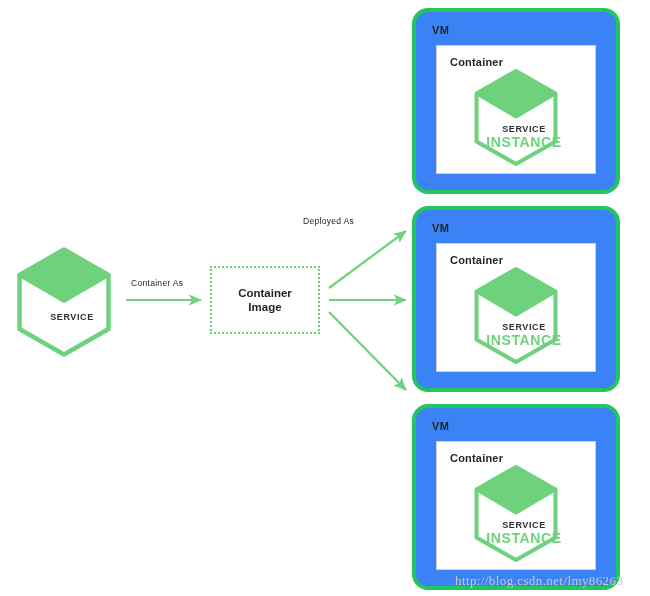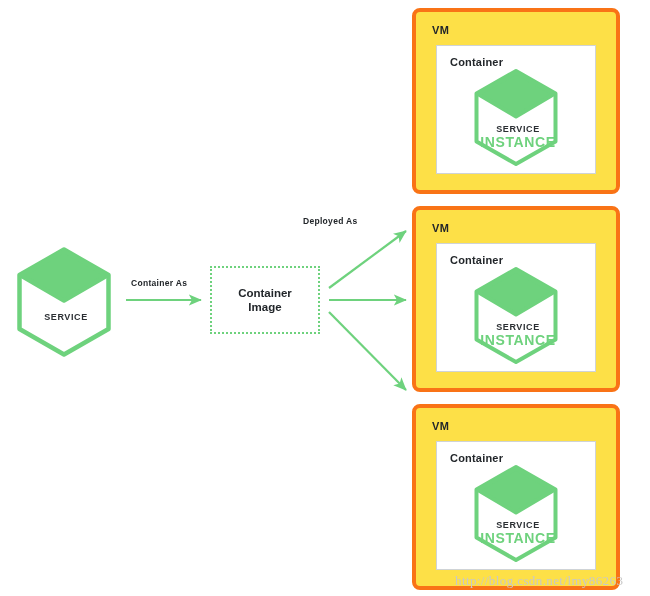--- a/index.html
+++ b/index.html
@@ -18,21 +18,21 @@
     overflow: hidden;
   }
 
   
   .hexicon {
     position: absolute;
   }
   .hexicon svg { display: block; }
   .hex-label-wrap {
     position: absolute;
-    left: 2px;
+    left: 8px;
     width: 100%;
     text-align: center;
     line-height: 1.15;
     pointer-events: none;
   }
   .hex-label-main {
     font-size: 9px;
     font-weight: bold;
     letter-spacing: 0.6px;
     color: #2b2f33;
@@ -43,23 +43,23 @@
     font-weight: bold;
     letter-spacing: 0.6px;
     color: #6ed27d;
     display: block;
   }
 
   
   .vm-box {
     position: absolute;
     box-sizing: border-box;
-    border: 4px solid #f97316;
-    border-radius: 8px;
-    background: #fde047;
+    border: 4px solid #22c55e;
+    border-radius: 16px;
+    background: #3b82f6;
   }
   .vm-title {
     position: absolute;
     left: 16px;
     top: 12px;
     font-size: 11px;
     font-weight: bold;
     color: #22262a;
     letter-spacing: 0.3px;
   }
@@ -99,21 +99,21 @@
     color: #22262a;
     text-align: center;
     line-height: 1.25;
     white-space: pre-line;
   }
 
   
   .arrow-label {
     position: absolute;
     font-size: 8.5px;
-    font-weight: bold;
+    font-weight: normal;
     color: #22262a;
     letter-spacing: 0.3px;
     white-space: nowrap;
   }
 
   
   #arrow-layer {
     position: absolute;
     left: 0;
     top: 0;

